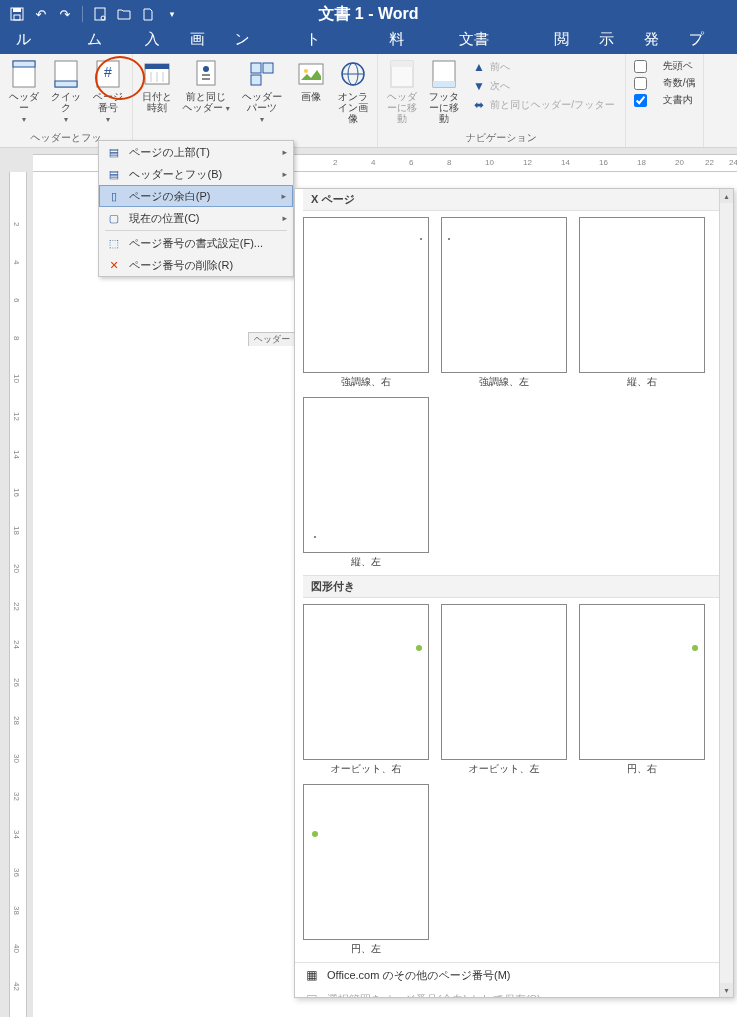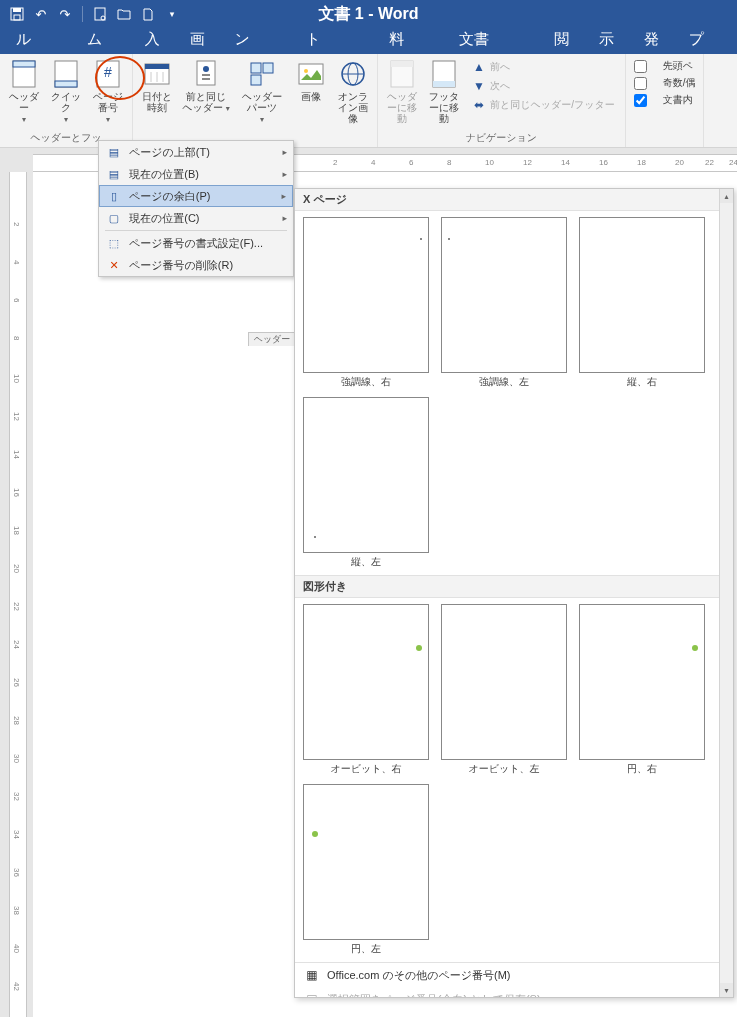--- a/index.html
+++ b/index.html
@@ -43,21 +43,21 @@
 
 .ruler-h { position: absolute; left: 33px; top: 154px; right: 0; height: 18px; background: #fff; border-top: 1px solid #c6c6c6; border-bottom: 1px solid #c6c6c6; font-size: 8px; color: #888; display: flex; align-items: center; overflow: hidden; }
 .ruler-h .tick { position: absolute; top: 3px; font-size: 8px; }
 .ruler-v { position: absolute; left: 9px; top: 172px; width: 18px; bottom: 0; background: #fff; border-left: 1px solid #c6c6c6; border-right: 1px solid #c6c6c6; font-size: 8px; color: #888; overflow: hidden; }
 .ruler-v .tick { position: absolute; left: 2px; writing-mode: vertical-rl; font-size: 8px; }
 
 .page-area { position: absolute; left: 33px; top: 172px; right: 0; bottom: 0; background: #fff; }
 .header-tab { position: absolute; left: 214px; top: 160px; width: 48px; height: 14px; background: #f0f0f0; border: 1px solid #c6c6c6; border-bottom: none; font-size: 9px; color: #666; display: flex; align-items: center; justify-content: center; }
 
 .gallery { position: absolute; left: 294px; top: 188px; width: 440px; height: 810px; background: #fff; border: 1px solid #c6c6c6; box-shadow: 2px 2px 6px rgba(0,0,0,0.2); z-index: 20; overflow: hidden; }
-.gallery-hdr { padding: 3px 8px; font-size: 11px; font-weight: bold; color: #444; background: #f3f3f3; border-bottom: 1px solid #e1e1e1; }
+.gallery-hdr { padding: 3px 8px; font-size: 11px; font-weight: bold; color: #444; background: #f3f3f3; border-bottom: 1px solid #e1e1e1; margin-left: 8px; }
 .gallery-hdr.sub { border-top: 1px solid #e1e1e1; }
 .gallery-body { padding: 6px; display: flex; flex-wrap: wrap; gap: 8px; }
 .gitem { width: 130px; display: flex; flex-direction: column; align-items: center; cursor: pointer; }
 .gitem .gprev { width: 126px; height: 156px; border: 1px solid #888; background: #fff; position: relative; }
 .gitem .glabel { font-size: 10px; color: #444; text-align: center; margin-top: 2px; }
 .gprev .dotg { position: absolute; width: 6px; height: 6px; background: #8bc34a; border-radius: 50%; }
 .gprev .arr-r { position: absolute; width: 10px; height: 2px; background: #d83b01; }
 .gprev .arr-r::after { content: ""; position: absolute; right: -4px; top: -2px; border-left: 4px solid #d83b01; border-top: 3px solid transparent; border-bottom: 3px solid transparent; }
 .gprev .mini-text { position: absolute; width: 2px; height: 2px; background: #888; }
 .gallery-footer { border-top: 1px solid #e1e1e1; }
@@ -318,21 +318,21 @@
 <div class="page-area"></div>
 
 <div class="dropdown">
   <div class="mitem">
       <span class="mico">▤</span>
       <span>ページの上部(T)</span>
       <span class="marrow">▸</span>
     </div>
   <div class="mitem">
       <span class="mico">▤</span>
-      <span>現在の位置(B)</span>
+      <span>ヘッダーとフッ(B)</span>
       <span class="marrow">▸</span>
     </div>
   <div class="mitem highlighted">
       <span class="mico">▯</span>
       <span>ページの余白(P)</span>
       <span class="marrow">▸</span>
     </div>
   <div class="mitem">
       <span class="mico">▢</span>
       <span>現在の位置(C)</span>

